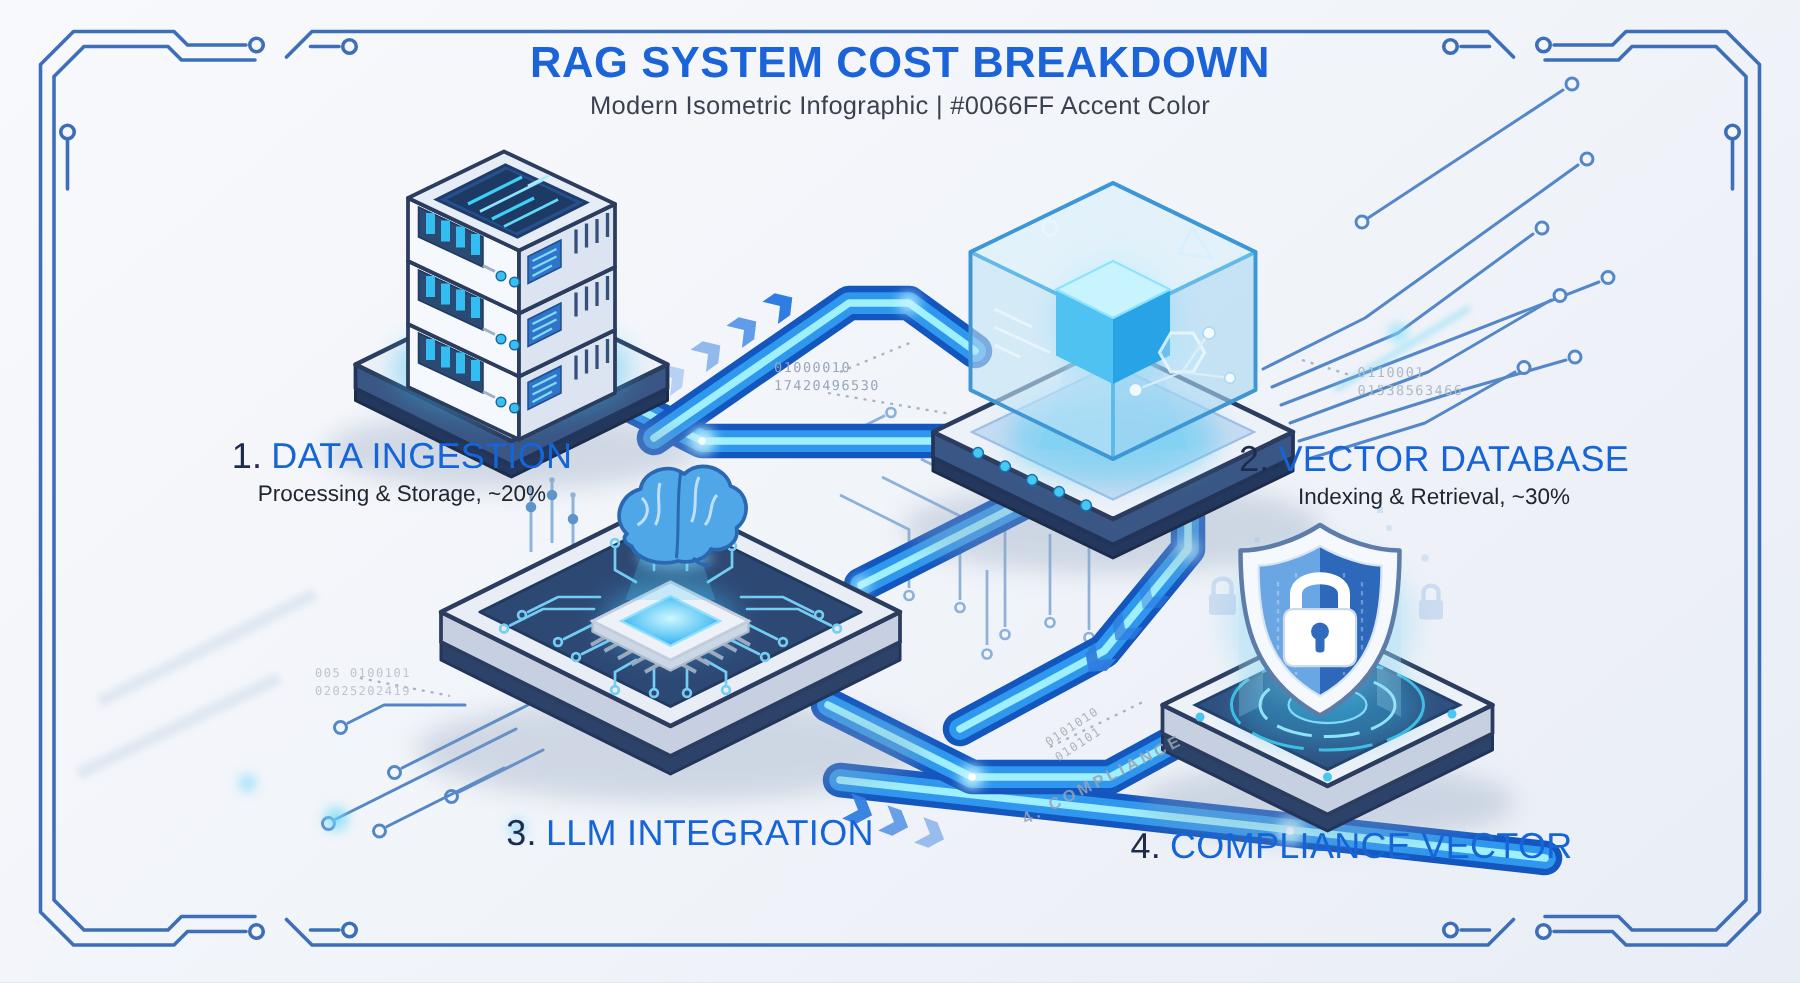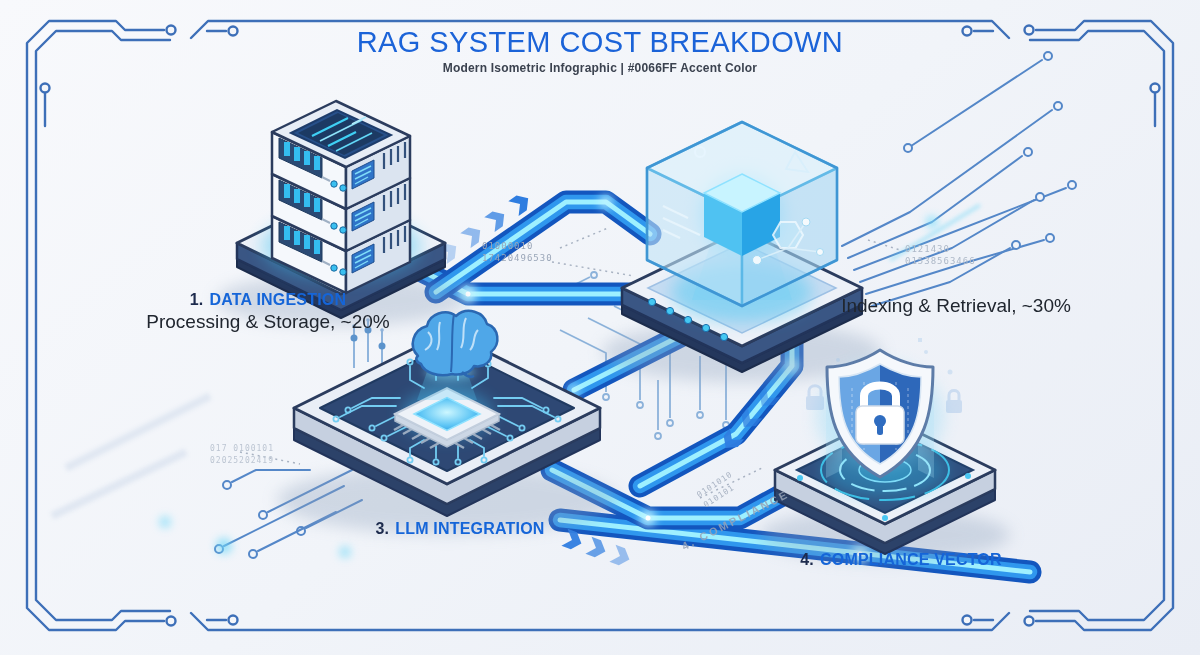--- a/index.html
+++ b/index.html
@@ -20,28 +20,28 @@
   .trc{stroke:#5487c8;stroke-width:2;fill:#f2f5fa}
   .mz{stroke:#8cb2da;stroke-width:1.8;fill:none;stroke-linejoin:round}
   .mzc{stroke:#8cb2da;stroke-width:1.8;fill:#f2f5fa}
   .dotted{stroke:#a8b2c2;stroke-width:1.5;stroke-dasharray:2 4;fill:none}
   .chv{fill:#2f7de0}
   .boardtr{stroke:#74cdf2;stroke-width:1.8;fill:none;stroke-linecap:round}
   .boardc{stroke:#74cdf2;stroke-width:1.8;fill:none}
 
   
   .hdr{position:absolute;top:27px;left:0;width:100%;text-align:center;pointer-events:none}
-  .hdr h1{margin:0;font-size:29px;font-weight:400;color:#1b63d8;letter-spacing:.4px;line-height:1.05}
-  .hdr p{margin:4px 0 4px;font-size:12px;color:#3b424f;font-weight:700;letter-spacing:.2px}
+  .hdr h1{margin:0;font-size:29px;font-weight:700;color:#1b63d8;letter-spacing:.4px;line-height:1.05}
+  .hdr p{margin:4px 0 4px;font-size:17px;color:#3b424f;font-weight:400;letter-spacing:.2px}
 
   .nl{position:absolute;text-align:center;transform:translateX(-50%);white-space:nowrap}
-  .nl .t{font-size:16px;font-weight:700;letter-spacing:.2px}
+  .nl .t{font-size:24px;font-weight:400;letter-spacing:.2px}
   .nl .t .no{color:#1d2b4d;margin-right:6px}
   .nl .t .nm{color:#1565d8}
-  .nl .s{font-size:19px;color:#20262f;margin-top:2px;font-weight:500}
+  .nl .s{font-size:15px;color:#20262f;margin-top:2px;font-weight:500}
 
   .bin{position:absolute;font-family:"DejaVu Sans Mono",monospace;font-size:9px;line-height:12px;
        color:#9aa6b8;letter-spacing:1px;white-space:nowrap}
   .ghost{position:absolute;font-size:11px;font-weight:700;letter-spacing:2.5px;color:#97a3b6;
        transform:rotate(-27deg);opacity:.85;white-space:nowrap}
 </style>
 </head>
 <body>
 
 <div class="canvas">
@@ -416,47 +416,50 @@
 </header>
 
 <div class="nl" style="left:268px;top:291px">
   <div class="t">
     <span class="no">1.</span><span class="nm">DATA INGESTION</span>
   </div>
   <div class="s">Processing &amp; Storage, ~20%</div>
 </div>
 
 <div class="nl" style="left:956px;top:293px">
+  <div class="t">
+    <span class="no">2.</span><span class="nm">VECTOR DATABASE</span>
+  </div>
   <div class="s">Indexing &amp; Retrieval, ~30%</div>
 </div>
 
-<div class="nl" style="left:460px;top:520px">
+<div class="nl" style="left:460px;top:542px">
   <div class="t">
     <span class="no">3.</span><span class="nm">LLM INTEGRATION</span>
   </div>
 </div>
 
 <div class="nl" style="left:901px;top:551px">
   <div class="t">
     <span class="no">4.</span><span class="nm">COMPLIANCE VECTOR</span>
   </div>
 </div>
 
-<div class="bin" style="left:482px;top:240px">
+<div class="bin" style="left:516px;top:240px">
   <div>01000010</div>
   <div>17420496530</div>
 </div>
 
 <div class="bin" style="left:905px;top:243px;color:#aeb9c8">
-  <div>0121430</div>
+  <div>0110001</div>
   <div>01538563466</div>
 </div>
 
 <div class="bin" style="left:210px;top:443px;color:#bcc5d2;font-size:8px">
-  <div>017  0100101</div>
+  <div>005  0100101</div>
   <div>02025202419</div>
 </div>
 
 <div class="bin" style="left:698px;top:478px;transform:rotate(-33deg);font-size:8px;color:#aab4c4">
   <div>0101010</div>
   <div>010101</div>
 </div>
 
 <div class="ghost" style="left:676px;top:514px">4. COMPLIANCE</div>
 

